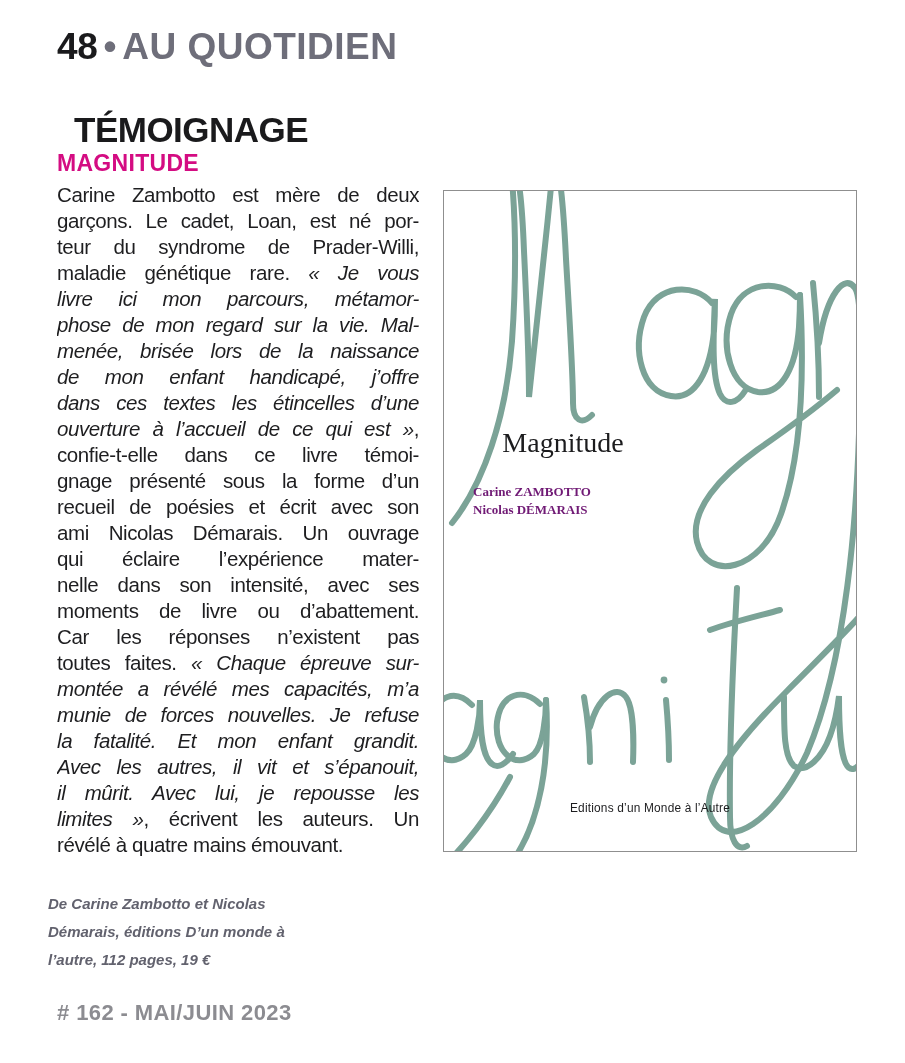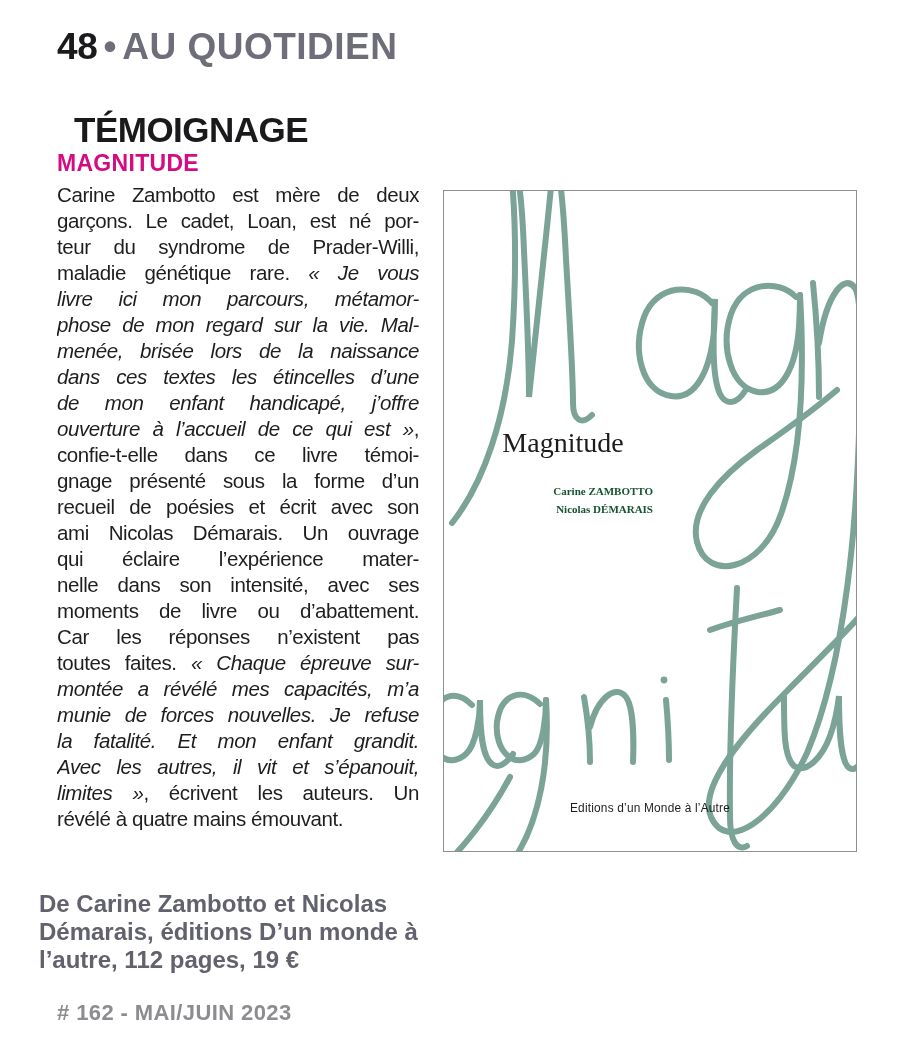--- a/index.html
+++ b/index.html
@@ -20,36 +20,36 @@
           letter-spacing:0.3px;color:#d40c82;white-space:nowrap;}
 
   
   .body-col{position:absolute;left:57px;top:174px;width:362px;margin-top:8px;}
   .bline{height:26px;line-height:26px;font-size:20.5px;letter-spacing:-0.4px;
          white-space:nowrap;text-align:justify;text-align-last:justify;overflow:hidden;}
   .bline.last{text-align-last:left;}
   .bline em{font-style:italic;}
 
   
-  .credit{position:absolute;left:39px;top:890px;width:380px;color:#62626e;
-          font-weight:bold;font-size:24px;line-height:28px;}
+  .credit{position:absolute;left:48px;top:890px;width:380px;color:#62626e;
+          font-weight:bold;font-style:italic;font-size:15px;line-height:28px;}
 
   
   .footer{position:absolute;left:57px;top:1000px;font-size:22px;font-weight:bold;
           color:#8c8c91;letter-spacing:0.4px;white-space:nowrap;}
 
   
   .cover{position:absolute;left:443px;top:190px;width:412px;height:660px;
          background:#ffffff;border:1px solid #8f8f8f;overflow:hidden;}
   .cover svg{position:absolute;left:0;top:0;}
   .cover-title{position:absolute;left:39px;top:236px;width:160px;text-align:center;
          font-family:"Liberation Serif",serif;font-size:28px;color:#1c1c1e;}
-  .cover-authors{position:absolute;left:29px;top:292px;width:180px;text-align:right;
-         font-family:"Liberation Serif",serif;font-size:11px;font-weight:bold;
-         line-height:17.5px;color:#14532d;}
+  .cover-authors{position:absolute;left:29px;top:292px;width:180px;text-align:left;
+         font-family:"Liberation Serif",serif;font-size:13px;font-weight:bold;
+         line-height:17.5px;color:#701a75;}
   .cover-publisher{position:absolute;left:0;top:610px;width:412px;text-align:center;
          font-size:12.5px;color:#1c1c1e;transform:scaleX(0.95);letter-spacing:0.2px;}
 </style>
 </head>
 <body>
 
 <div id="page">
 
   <div class="header">
     <span class="num">48</span><span class="sep">•</span><span class="section">AU QUOTIDIEN</span>
@@ -59,36 +59,37 @@
   <div class="art-title">MAGNITUDE</div>
 
   <div class="body-col">
       <div class="bline"><span>Carine Zambotto est mère de deux</span></div>
       <div class="bline"><span>garçons. Le cadet, Loan, est né por-</span></div>
       <div class="bline"><span>teur du syndrome de Prader-Willi,</span></div>
       <div class="bline"><span>maladie génétique rare. </span><em>« Je vous</em></div>
       <div class="bline"><em>livre ici mon parcours, métamor-</em></div>
       <div class="bline"><em>phose de mon regard sur la vie. Mal-</em></div>
       <div class="bline"><em>menée, brisée lors de la naissance</em></div>
+      <div class="bline"><em>de mon enfant handicapé, j’offre</em></div>
       <div class="bline"><em>dans ces textes les étincelles d’une</em></div>
-      <div class="bline"><em>de mon enfant handicapé, j’offre</em></div>
       <div class="bline"><em>ouverture à l’accueil de ce qui est »</em><span>,</span></div>
       <div class="bline"><span>confie-t-elle dans ce livre témoi-</span></div>
       <div class="bline"><span>gnage présenté sous la forme d’un</span></div>
       <div class="bline"><span>recueil de poésies et écrit avec son</span></div>
       <div class="bline"><span>ami Nicolas Démarais. Un ouvrage</span></div>
       <div class="bline"><span>qui éclaire l’expérience mater-</span></div>
       <div class="bline"><span>nelle dans son intensité, avec ses</span></div>
       <div class="bline"><span>moments de livre ou d’abattement.</span></div>
       <div class="bline"><span>Car les réponses n’existent pas</span></div>
       <div class="bline"><span>toutes faites. </span><em>« Chaque épreuve sur-</em></div>
       <div class="bline"><em>montée a révélé mes capacités, m’a</em></div>
       <div class="bline"><em>munie de forces nouvelles. Je refuse</em></div>
       <div class="bline"><em>la fatalité. Et mon enfant grandit.</em></div>
       <div class="bline"><em>Avec les autres, il vit et s’épanouit,</em></div>
+      <div class="bline"><em>il mûrit. Avec lui, je repousse les</em></div>
       <div class="bline"><em>limites »</em><span>, écrivent les auteurs. Un</span></div>
       <div class="bline last"><span>révélé à quatre mains émouvant.</span></div>
     </div>
 
   <div class="credit">
       <div>De Carine Zambotto et Nicolas</div>
       <div>Démarais, éditions D’un monde à</div>
       <div>l’autre, 112 pages, 19 €</div>
     </div>
 

